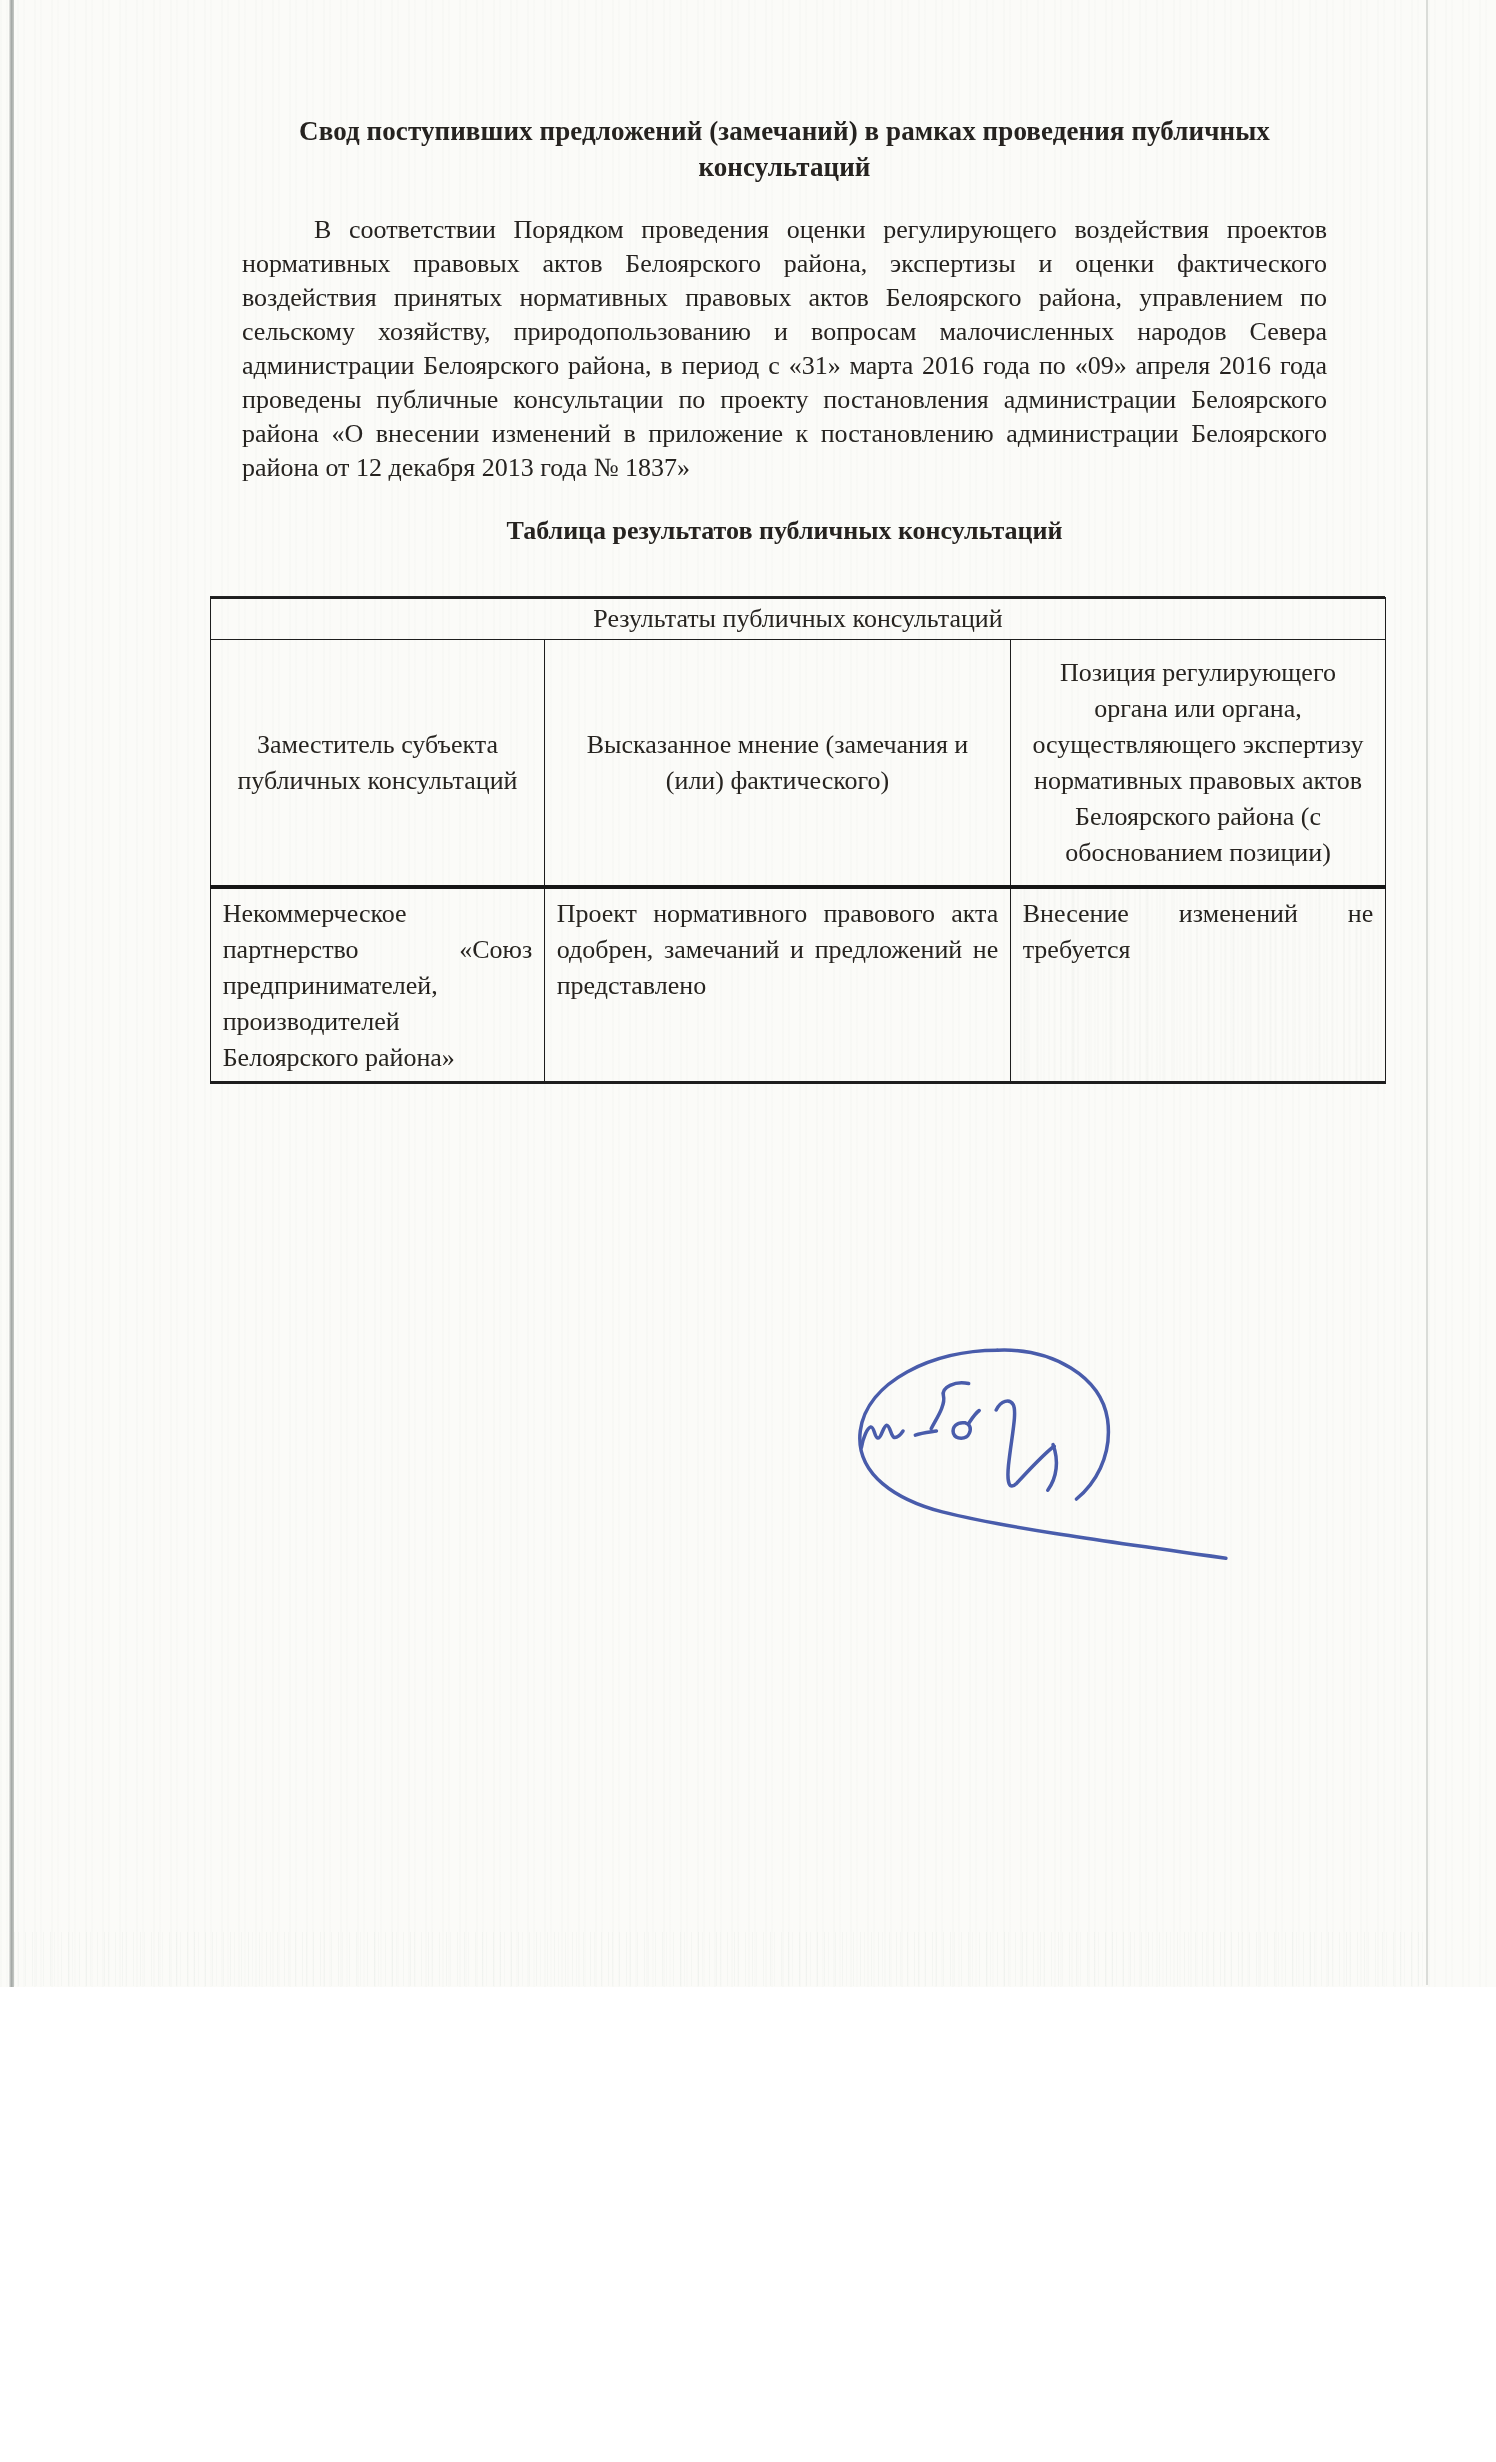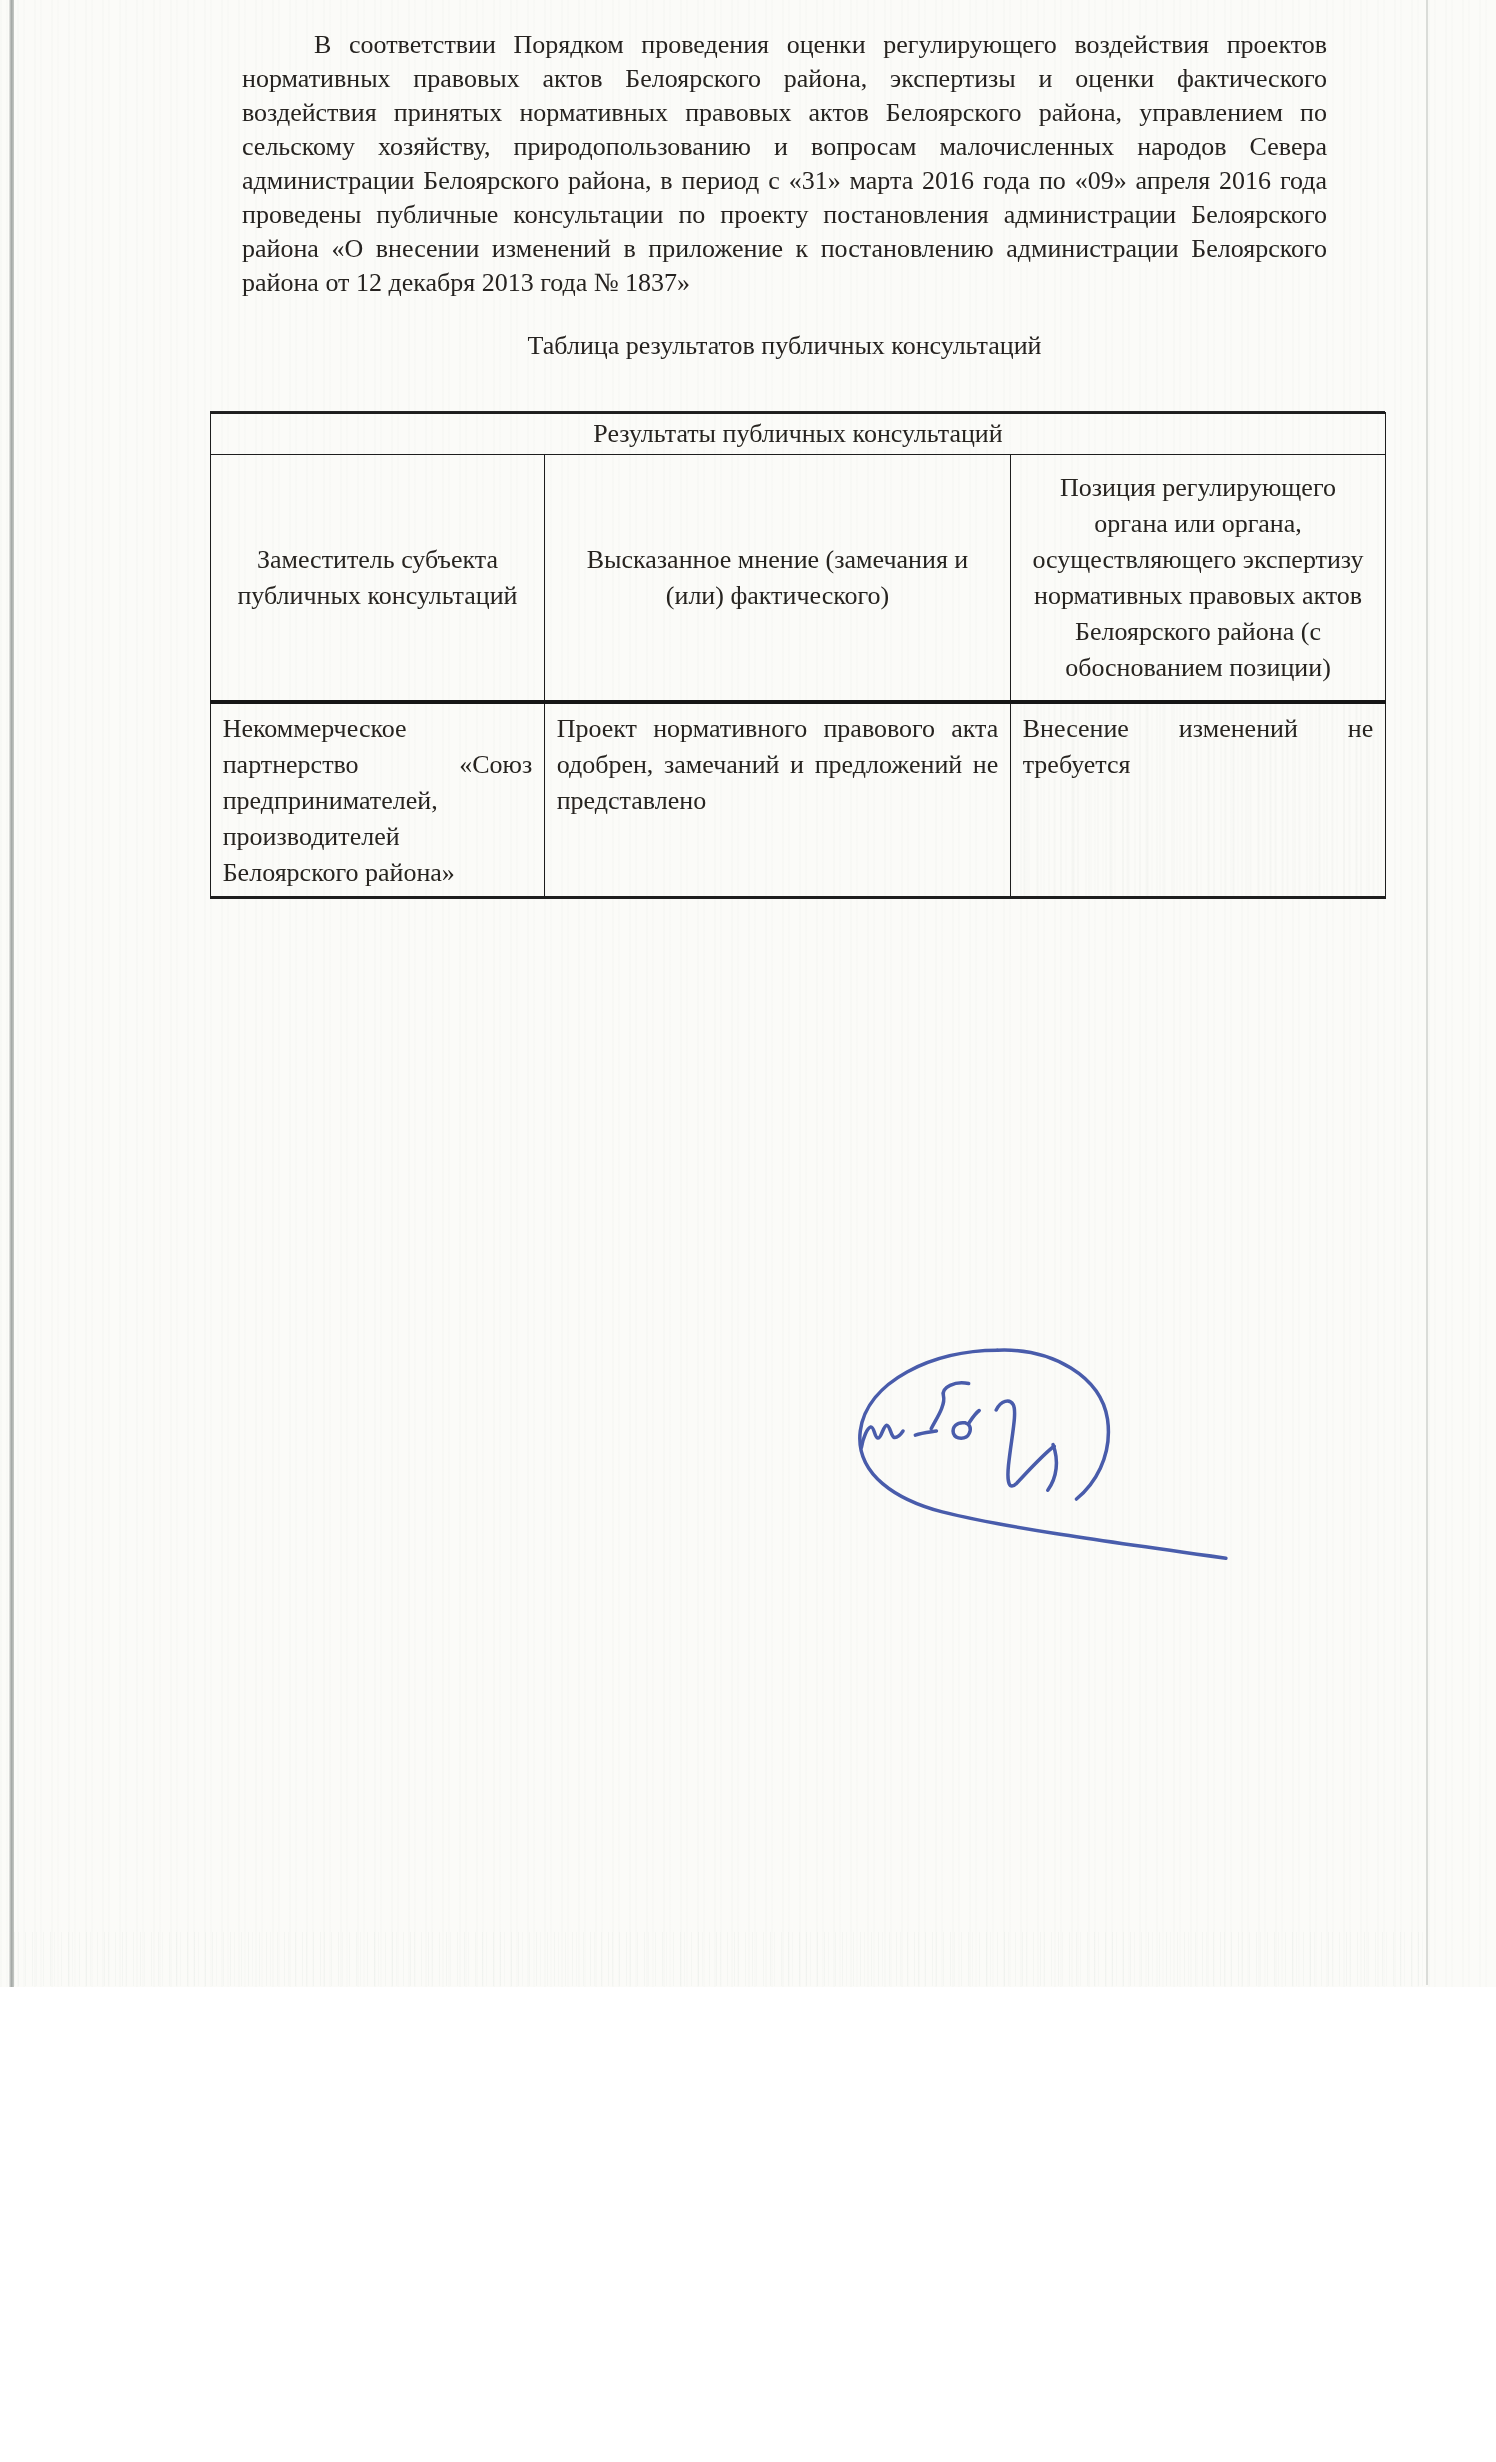--- a/index.html
+++ b/index.html
@@ -82,21 +82,21 @@
     text-align: justify;
     text-indent: 72px;
     margin: 16px;
   }
   .para-1 { margin-top: 27.6px; }
   .para-2 { margin-top: 39px; }
 
   .table-caption {
     margin-top: 29px;
     text-align: center;
-    font-weight: normal;
+    font-weight: bold;
     font-size: 26px;
     line-height: 34px;
   }
 
   
   .table-wrap {
     margin-left: -16px;          
     width: 1175px;
     margin-top: 48px;
     border-top: 1.2px solid #242424;  
@@ -177,20 +177,21 @@
 <body>
 
 <div class="scan-sheet"></div>
 <div class="scan-edge-left"></div>
 <div class="scan-edge-right"></div>
 <div class="scan-noise-band"></div>
 
 <div class="doc">
   <div class="content">
 
+    <div class="doc-title">Свод поступивших предложений (замечаний) в рамках проведения публичных консультаций</div>
 
     <p class="para para-1">В соответствии Порядком проведения оценки регулирующего воздействия проектов нормативных правовых актов Белоярского района, экспертизы и оценки фактического воздействия принятых нормативных правовых актов Белоярского района, управлением по сельскому хозяйству, природопользованию и вопросам малочисленных народов Севера администрации Белоярского района, в период с «31» марта 2016 года по «09» апреля 2016 года проведены публичные консультации по проекту постановления администрации Белоярского района «О внесении изменений в приложение к постановлению администрации Белоярского района от 12 декабря 2013 года № 1837»</p>
 
 
     <div class="table-caption">Таблица результатов публичных консультаций</div>
 
     <div class="table-wrap">
       <table class="results">
         <colgroup>
             <col class="c1">

